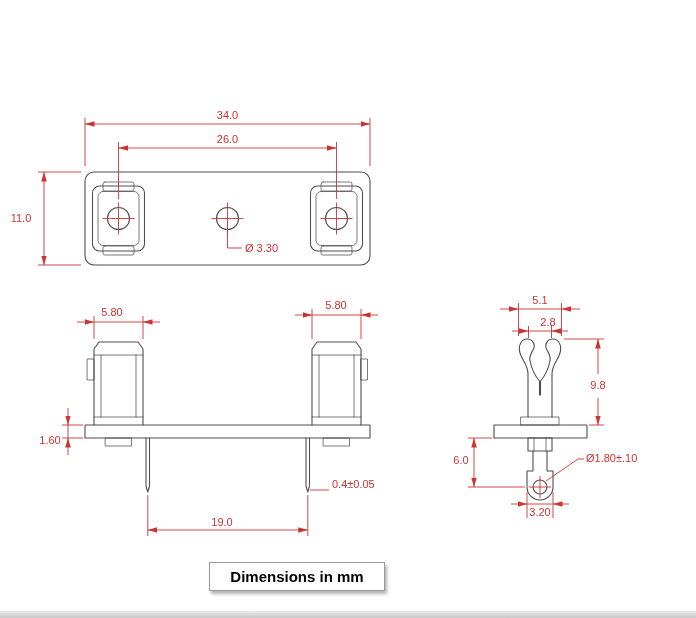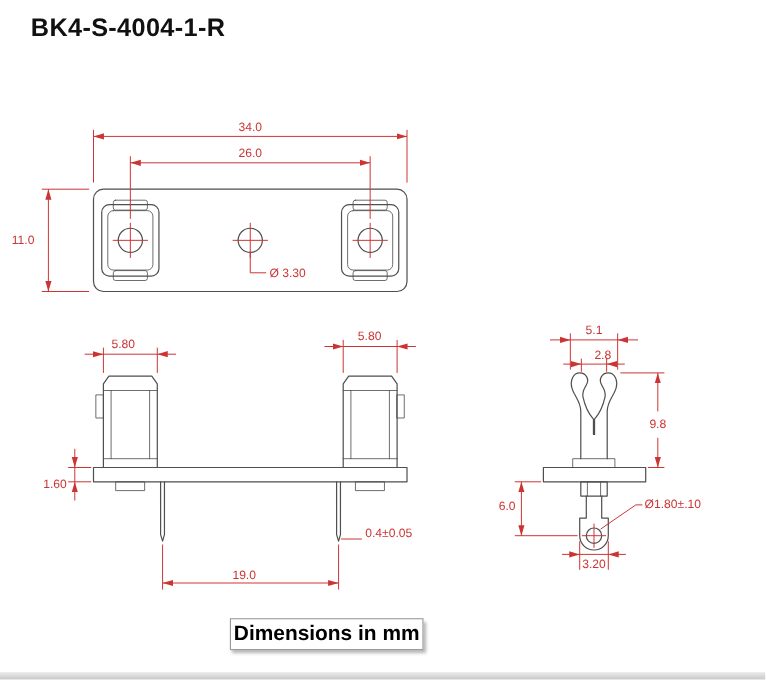--- a/index.html
+++ b/index.html
@@ -14,30 +14,29 @@
          color:var(--color-title);letter-spacing:.3px;}
   .drawing{position:absolute;left:0;top:0;}
   .part{fill:none;stroke:var(--color-outline);stroke-width:1.1;stroke-linejoin:round;stroke-linecap:round;}
   .thin{stroke-width:.75;}
   .dim{fill:none;stroke:var(--color-dimension);stroke-width:.9;stroke-linecap:butt;}
   .dimtext{fill:var(--color-dimension);font-size:11px;font-family:"Liberation Sans",sans-serif;}
   .arrowhead{fill:var(--color-dimension);}
   .note{position:absolute;left:209px;top:562px;width:174px;height:27px;
         background:#ffffff;border:1px solid #9a9a9a;box-shadow:2px 3px 3px rgba(0,0,0,.3);
         display:flex;align-items:center;justify-content:center;
-        font-weight:bold;font-size:19px;color:#000;}
+        font-weight:bold;font-size:15px;color:#000;}
   .bottom-edge{position:absolute;left:0;bottom:0;width:696px;height:7px;
                background:linear-gradient(#ececec,#c7c7c7);}
 </style>
 </head>
 <body>
 
 <div class="page">
 
-  <div class="title">BK4-S-4004-1-R</div>
 
   <svg class="drawing" width="696" height="618" viewBox="0 0 696 618">
     <defs>
       <marker id="mA" viewBox="0 0 10 7" refX="9.5" refY="3.5" markerWidth="10" markerHeight="7" orient="auto-start-reverse" markerUnits="userSpaceOnUse">
         <path class="arrowhead" d="M0 0.7 L9.5 3.5 L0 6.3 Z"></path>
       </marker>
     </defs>
 
     <g>
       <rect class="part" x="85" y="172" width="285" height="93" rx="9"></rect>

